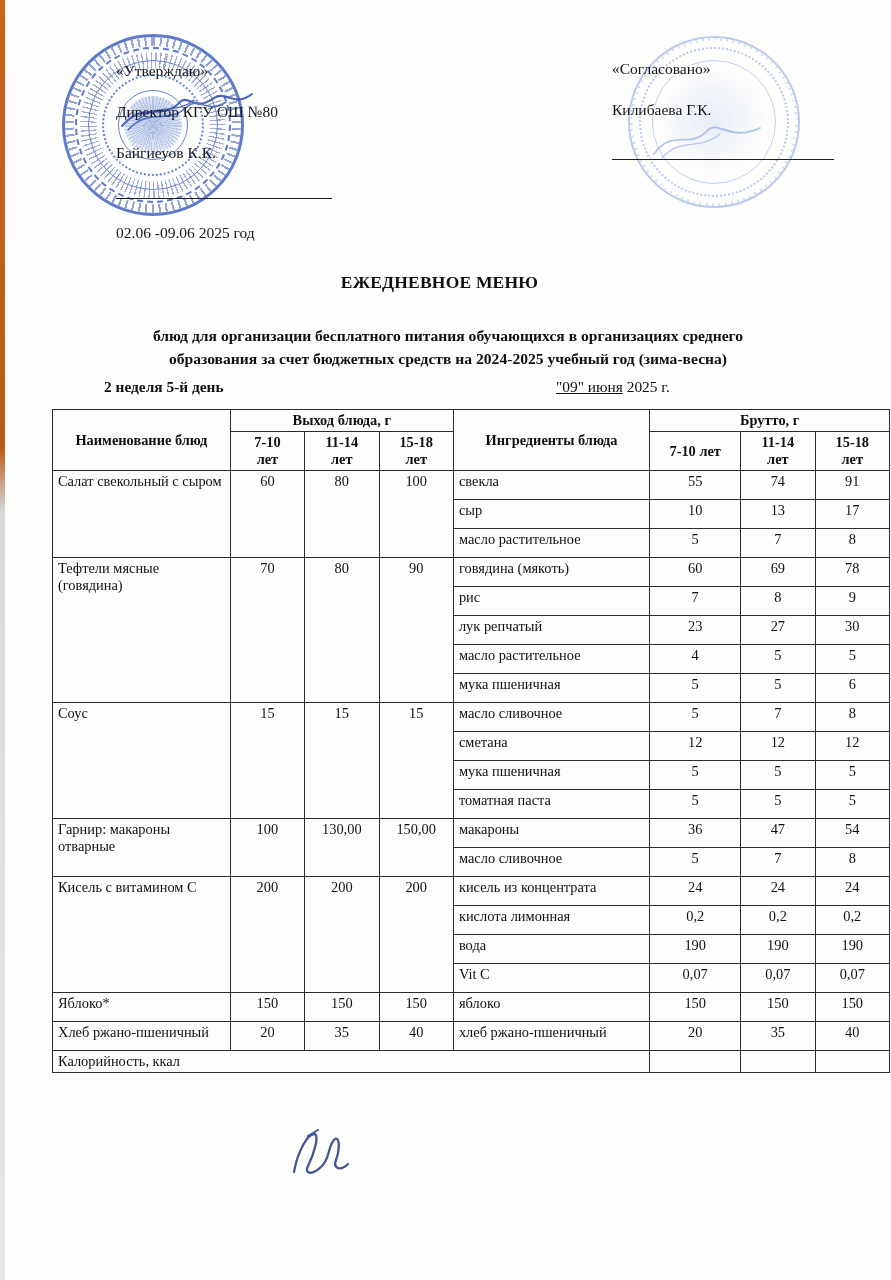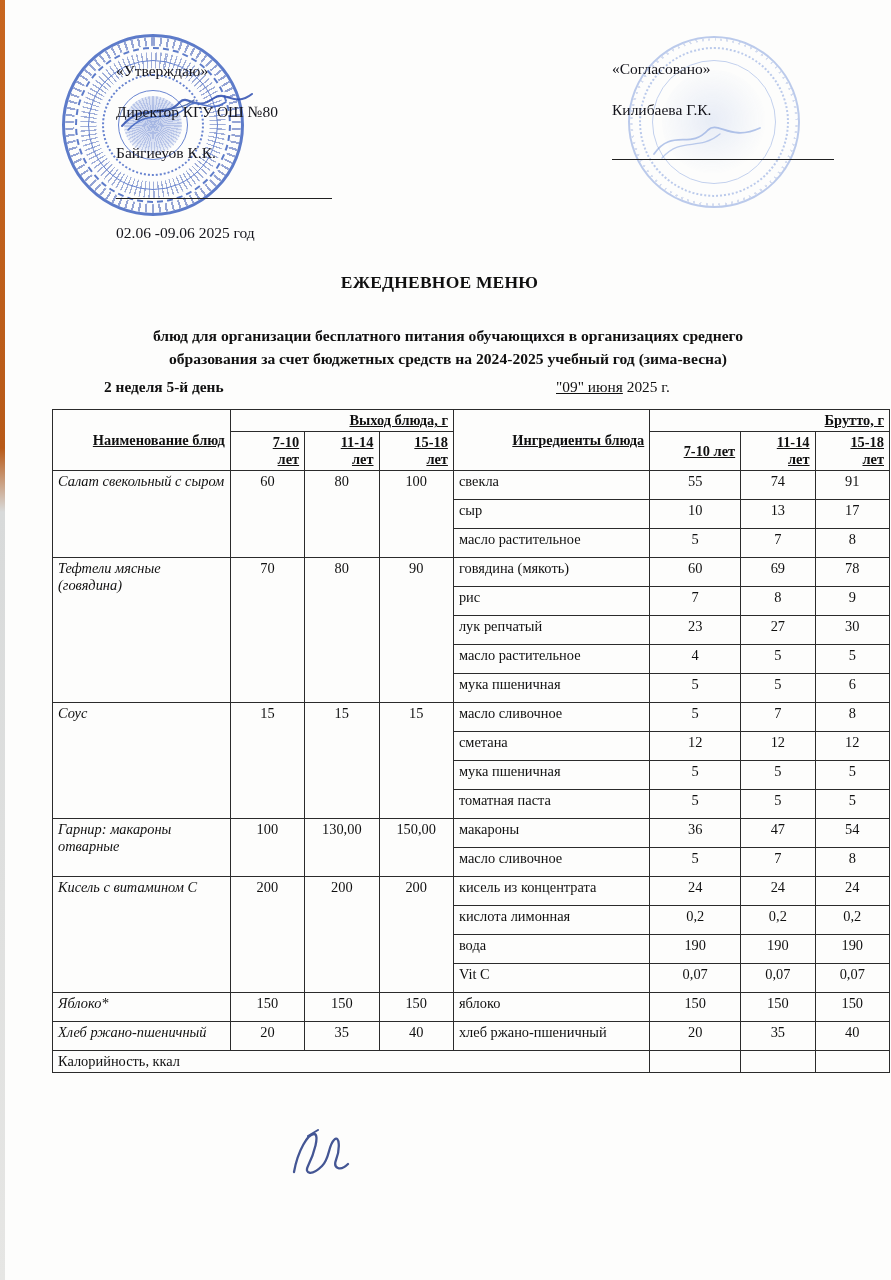--- a/index.html
+++ b/index.html
@@ -204,31 +204,29 @@
     table-layout: fixed;
   }
   table.menu th,
   table.menu td {
     border: 1px solid #2b2b2b;
     padding: 2px 5px;
     vertical-align: top;
     font-weight: normal;
   }
   table.menu th {
-    text-align: right;
+    text-align: center;
     font-weight: bold;
     vertical-align: middle;
-    text-decoration: underline;
   }
   td.num, th.num { text-align: center; }
   td.dish {
     vertical-align: top;
     padding-top: 4px;
     padding-left: 7px;
-    font-style: italic;
   }
   td.ing {
     padding-left: 7px;
     white-space: nowrap;
     vertical-align: middle;
   }
   td.num { vertical-align: top; padding-top: 4px; }
   td.gnum { vertical-align: middle; }
   tr.ing-row td { height: 24px; }
   td.calories {

